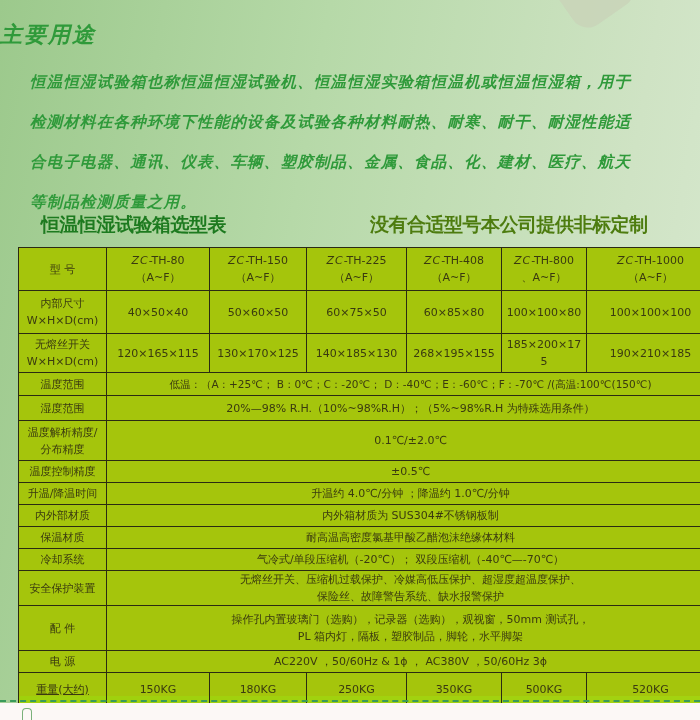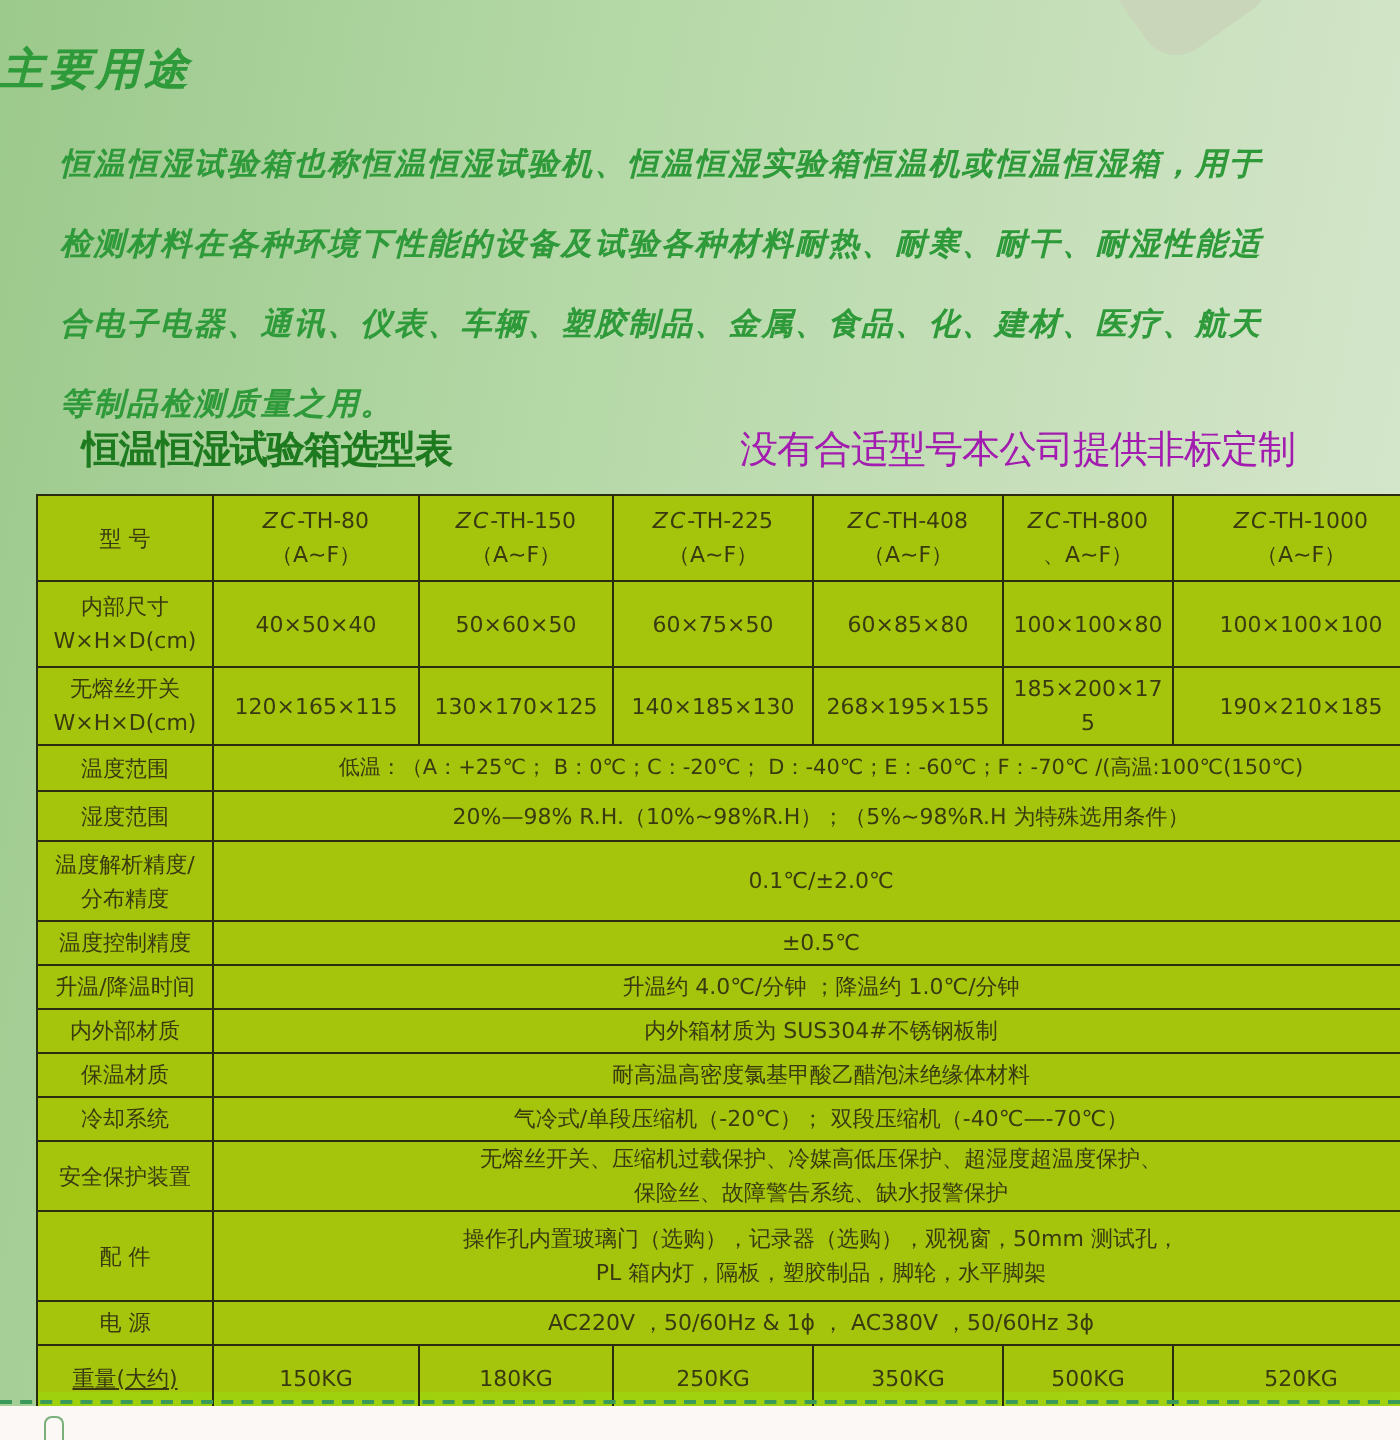--- a/index.html
+++ b/index.html
@@ -21,22 +21,22 @@
     position: absolute; top: 62px; left: 14px; width: 680px;
     color: #2f9a3a; font-size: 15.5px; font-weight: bold; font-style: italic;
     line-height: 40px; letter-spacing: 1.2px; margin-left: 16px;
   }
   .desc span { display: block; white-space: nowrap; }
   .sub-left {
     position: absolute; top: 212px; left: 28px; color: #1d7a1f;
     font-size: 19px; font-weight: bold; letter-spacing: -0.5px; margin-left: 13px;
   }
   .sub-right {
-    position: absolute; top: 212px; left: 370px; color: #a21caf;
-    font-size: 19px; font-weight: normal; letter-spacing: -0.5px;
+    position: absolute; top: 212px; left: 370px; color: #4d7c0f;
+    font-size: 19px; font-weight: bold; letter-spacing: -0.5px;
   }
   .table-wrap {
     position: absolute; top: 247px; left: 18px; width: 696px; height: 449px;
     background: #ec4899;
   }
   table {
     border-collapse: collapse; width: 696px; table-layout: fixed;
     font-size: 11px; color: #3a3a10;
   }
   td {

